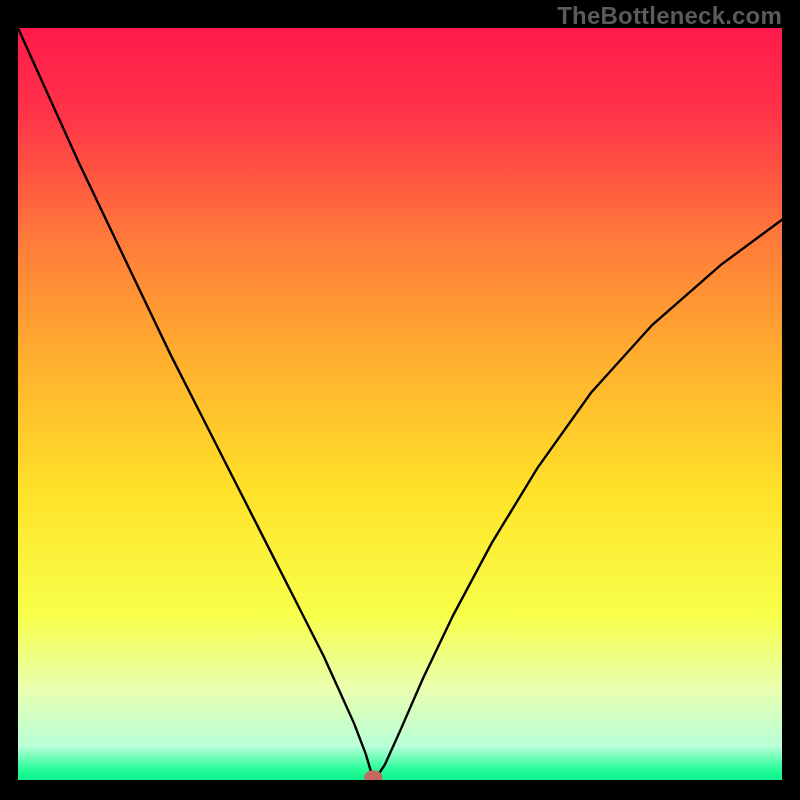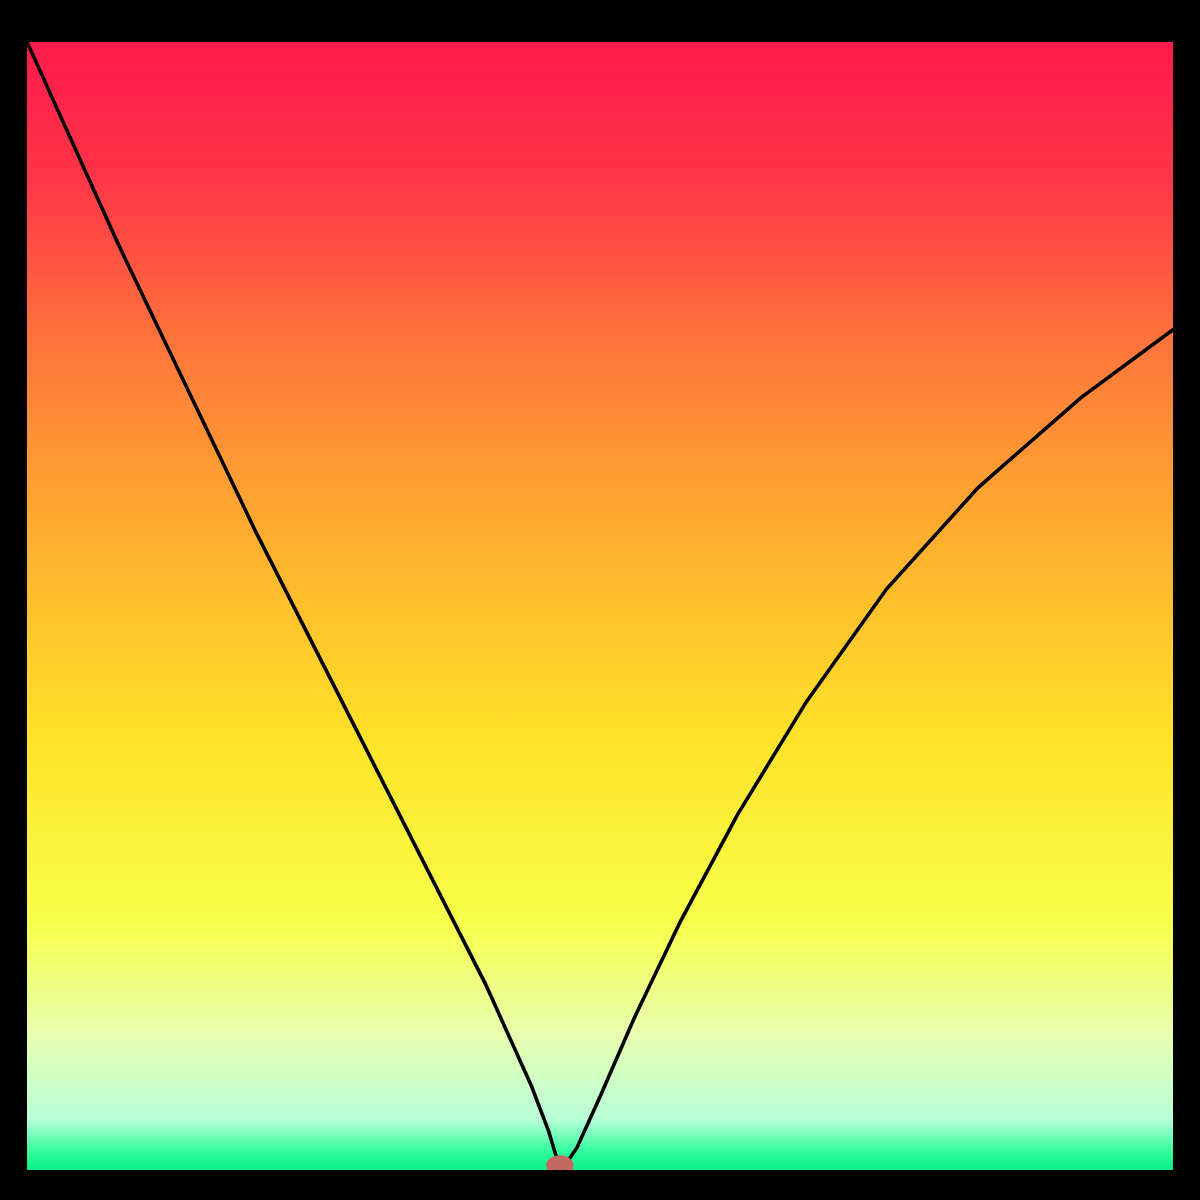--- a/index.html
+++ b/index.html
@@ -36,20 +36,21 @@
     background: #000;
   }
   svg {
     display: block;
   }
 </style>
 </head>
 <body>
 
 <div class="frame">
+  <div class="watermark">TheBottleneck.com</div>
 
   <div class="plot-outer">
     <svg id="plot-svg" width="764" height="752" viewBox="0 0 764 752">
       <defs>
         <linearGradient id="bg-grad" x1="0" y1="0" x2="0" y2="1">
             <stop offset="0.00%" stop-color="#ff1a4b"></stop>
             <stop offset="12.00%" stop-color="#ff3548"></stop>
             <stop offset="28.00%" stop-color="#ff7a3a"></stop>
             <stop offset="45.00%" stop-color="#ffb22e"></stop>
             <stop offset="62.00%" stop-color="#ffe329"></stop>

